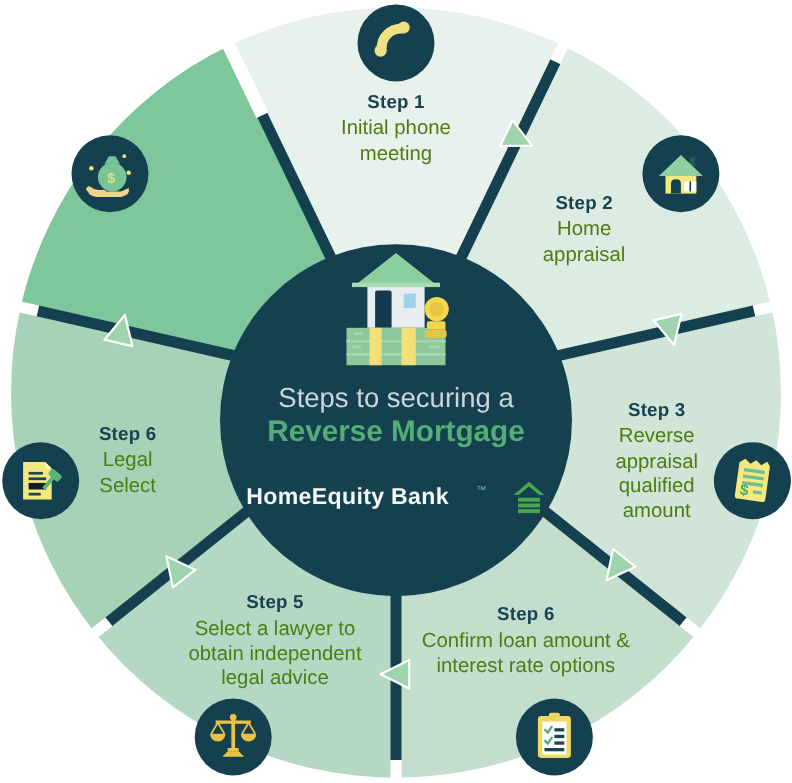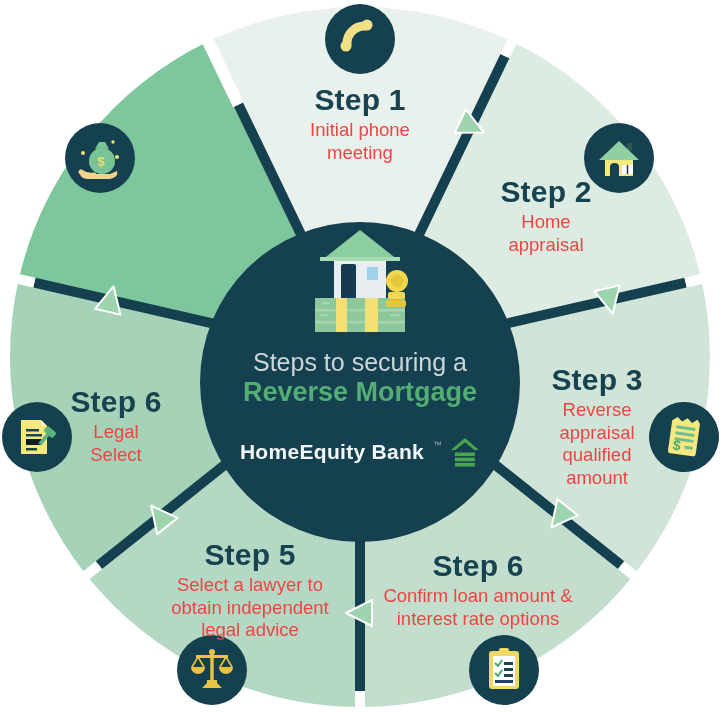--- a/index.html
+++ b/index.html
@@ -3,29 +3,29 @@
 <meta charset="utf-8">
 <style>
   html,body{margin:0;padding:0;background:#ffffff;}
   #stage{
     position:relative;width:720px;height:712px;overflow:hidden;
     background:#ffffff;
     font-family:"Liberation Sans", sans-serif;
   }
   #wheel-svg{position:absolute;left:0;top:0;}
   .step-block{position:absolute;text-align:center;transform:translateX(-50%);}
-  .step-label{font-size:30px;font-weight:700;color:#17424f;letter-spacing:.2px;}
-  .step-desc{font-size:18.5px;color:#ef4444;line-height:1.22;margin-top:2px;font-weight:400;}
+  .step-label{font-size:17px;font-weight:700;color:#17424f;letter-spacing:.2px;}
+  .step-desc{font-size:18.5px;color:#4d7c0f;line-height:1.22;margin-top:2px;font-weight:400;}
   .step7 .step-label{color:#1a6b52;}
   .step7 .step-desc{color:#2f7a61;}
   .center-text{position:absolute;left:360px;transform:translateX(-50%);text-align:center;white-space:nowrap;}
   .title-line1{top:348px;font-size:25px;color:#ccd6d8;font-weight:400;}
   .title-line2{top:377px;font-size:27px;color:#53ad74;font-weight:700;}
   .brand-row{position:absolute;left:360px;top:437px;transform:translateX(-50%);
-    display:flex;align-items:center;gap:8px;white-space:nowrap;}
+    display:flex;align-items:center;gap:24px;white-space:nowrap;}
   .brand-name{font-size:21px;font-weight:600;color:#f4f7f7;letter-spacing:.3px;}
   .brand-tm{font-size:9px;color:#9fb3b8;vertical-align:top;position:relative;top:-7px;margin-left:1px;}
 </style>
 </head>
 <body>
 
 <div id="stage">
 
   <svg id="wheel-svg" width="720" height="712" viewBox="0 0 720 712">
 
@@ -173,21 +173,21 @@
       <circle cx="37" cy="29" r="11" fill="#f3d84d"></circle>
       <circle cx="37" cy="29" r="6.5" fill="#e5c73e"></circle>
     </g>
   </svg>
 
   <div class="step-block" style="left:360px;top:83px;width:150px;">
     <div class="step-label">Step 1</div>
     <div class="step-desc">Initial phone meeting</div>
   </div>
 
-  <div class="step-block" style="left:546px;top:175px;width:110px;">
+  <div class="step-block" style="left:531px;top:175px;width:110px;">
     <div class="step-label">Step 2</div>
     <div class="step-desc">Home appraisal</div>
   </div>
 
   <div class="step-block" style="left:597px;top:363px;width:120px;">
     <div class="step-label">Step 3</div>
     <div class="step-desc">Reverse appraisal qualified amount</div>
   </div>
 
   <div class="step-block" style="left:478px;top:549px;width:230px;">

